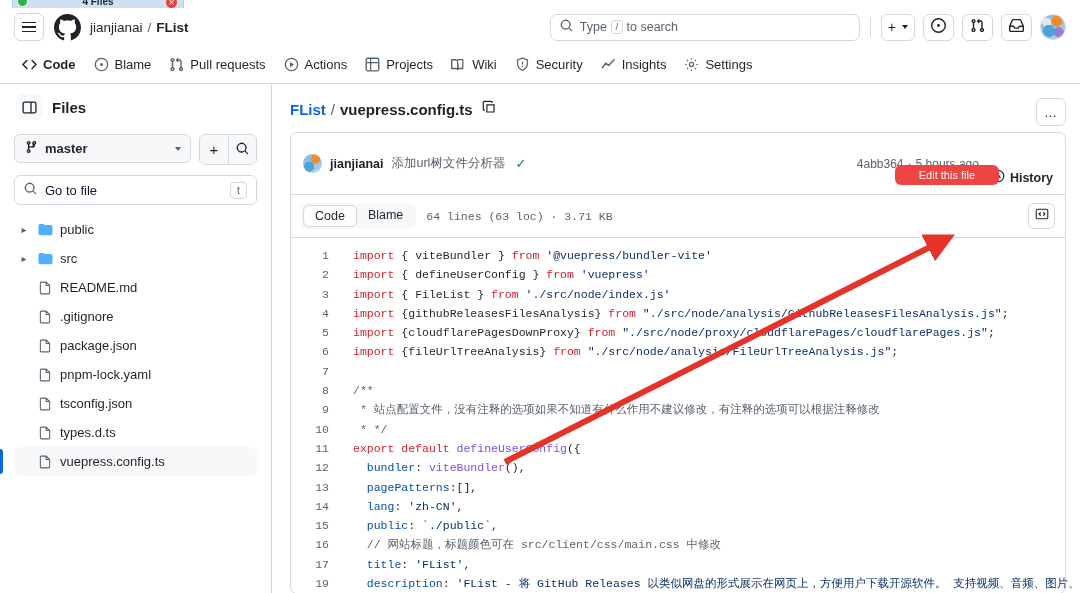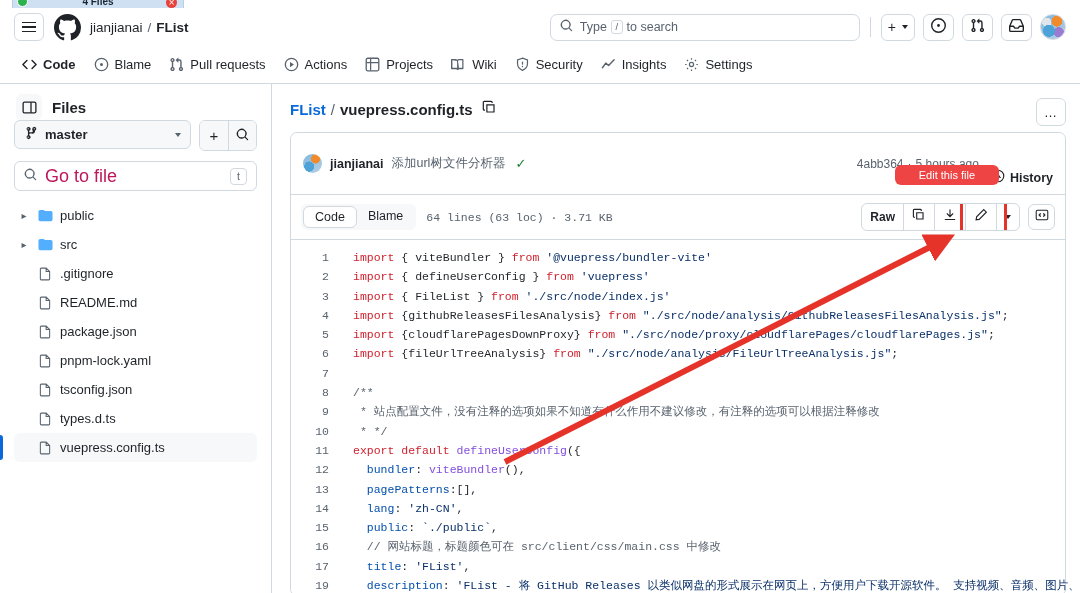--- a/index.html
+++ b/index.html
@@ -110,21 +110,21 @@
   }
   .nav-ico { width: 15px; height: 15px; display:flex; align-items:center; justify-content:center; color:#59636e; }
 
   
   .body-wrap { position: absolute; top: 84px; left: 0; width: 1080px; height: 509px; display: flex; }
 
   .sidebar {
     width: 272px; height: 100%; background: #ffffff;
     border-right: 1px solid #d1d9e0; padding: 10px 14px 0 14px;
   }
-  .files-head { display: flex; align-items: center; gap: 10px; padding-left:2px;}
+  .files-head { display: flex; align-items: center; gap: 10px; margin-bottom: 14px; padding-left:2px;}
   .panel-ico {
     width: 26px; height: 26px; border-radius: 6px; background: #f6f8fa;
     display: flex; align-items: center; justify-content: center;
   }
   .files-title { font-size: 15px; font-weight: bold; color:#1f2328; }
 
   .branch-row { display: flex; gap: 8px; margin-bottom: 10px; }
   .branch-btn {
     flex: 1; height: 29px; border: 1px solid #d1d9e0; border-radius: 6px;
     background: #f6f8fa; display: flex; align-items: center; padding: 0 9px; gap: 7px;
@@ -132,21 +132,21 @@
   }
   .branch-btn .caret { margin-left: auto; border-top-color:#59636e; }
   .sq-grp { display: flex; border: 1px solid #d1d9e0; border-radius: 6px; overflow: hidden; }
   .sq-btn { width: 28px; height: 29px; background:#f6f8fa; display:flex; align-items:center; justify-content:center; }
   .sq-btn + .sq-btn { border-left: 1px solid #d1d9e0; }
 
   .gotofile {
     height: 30px; border: 1px solid #d1d9e0; border-radius: 6px; background:#fff;
     display: flex; align-items: center; padding: 0 9px; gap: 8px; margin-bottom: 10px;
   }
-  .gotofile .ph { font-size: 18px; color: #be185d; }
+  .gotofile .ph { font-size: 13px; color: #0f172a; }
   .kbd {
     margin-left:auto; border:1px solid #d1d9e0; border-radius:4px;
     font-size: 10.5px; color:#59636e; padding: 1px 6px; line-height: 13px;
   }
 
   .filetree { font-size: 13px; }
   .tree-row {
     display: flex; align-items: center; gap: 7px; height: 29px;
     padding: 0 8px 0 4px; border-radius: 6px; color: #1f2328; position: relative;
   }
@@ -463,31 +463,31 @@
           <span>src</span>
         </div>
 
         <div class="tree-row">
           <span class="chev blank">▸</span>
           <span class="ficon">
             <svg width="14" height="14" viewBox="0 0 16 16">
                 <path fill="none" stroke="#59636e" stroke-width="1.2" d="M9.3 1.3H3.6a.9.9 0 00-.9.9v11.6c0 .5.4.9.9.9h8.8a.9.9 0 00.9-.9V5.2zM9.3 1.3v3.9h3.9"></path>
               </svg>
           </span>
+          <span>README.md</span>
+        </div>
+
+        <div class="tree-row">
+          <span class="chev blank">▸</span>
+          <span class="ficon">
+            <svg width="14" height="14" viewBox="0 0 16 16">
+                <path fill="none" stroke="#59636e" stroke-width="1.2" d="M9.3 1.3H3.6a.9.9 0 00-.9.9v11.6c0 .5.4.9.9.9h8.8a.9.9 0 00.9-.9V5.2zM9.3 1.3v3.9h3.9"></path>
+              </svg>
+          </span>
           <span>.gitignore</span>
-        </div>
-
-        <div class="tree-row">
-          <span class="chev blank">▸</span>
-          <span class="ficon">
-            <svg width="14" height="14" viewBox="0 0 16 16">
-                <path fill="none" stroke="#59636e" stroke-width="1.2" d="M9.3 1.3H3.6a.9.9 0 00-.9.9v11.6c0 .5.4.9.9.9h8.8a.9.9 0 00.9-.9V5.2zM9.3 1.3v3.9h3.9"></path>
-              </svg>
-          </span>
-          <span>README.md</span>
         </div>
 
         <div class="tree-row">
           <span class="chev blank">▸</span>
           <span class="ficon">
             <svg width="14" height="14" viewBox="0 0 16 16">
                 <path fill="none" stroke="#59636e" stroke-width="1.2" d="M9.3 1.3H3.6a.9.9 0 00-.9.9v11.6c0 .5.4.9.9.9h8.8a.9.9 0 00.9-.9V5.2zM9.3 1.3v3.9h3.9"></path>
               </svg>
           </span>
           <span>package.json</span>
@@ -576,49 +576,20 @@
         </div>
 
         <div class="tool-row">
           <div class="seg">
             <span class="seg-btn on">Code</span>
             <span class="seg-btn">Blame</span>
           </div>
           <div class="meta">64 lines (63 loc) · 3.71 KB</div>
 
           <div class="tool-right">
-            <div class="btn-grp">
-              <span class="bg-item raw">Raw</span>
-              <span class="bg-item">
-                <span>
-                  <svg width="14" height="14" viewBox="0 0 16 16">
-                      <path fill="none" stroke="#1f2328" stroke-width="1.3" d="M5.4 5.4h7.2v7.2H5.4z"></path>
-                      <path fill="none" stroke="#1f2328" stroke-width="1.3" d="M3.4 10.6H2.6a1 1 0 01-1-1V2.6a1 1 0 011-1h7a1 1 0 011 1v.8"></path>
-                    </svg>
-                </span>
-              </span>
-              <span class="bg-item">
-                <span>
-                  <svg width="14" height="14" viewBox="0 0 16 16">
-                      <path fill="none" stroke="#1f2328" stroke-width="1.3" stroke-linecap="round" d="M8 2.2v7.4M4.8 6.6L8 9.8l3.2-3.2M2.6 13.2h10.8"></path>
-                    </svg>
-                </span>
-              </span>
-              <span class="bg-item edit-cell">
-                <span>
-                  <svg width="14" height="14" viewBox="0 0 16 16">
-                      <path fill="none" stroke="#1f2328" stroke-width="1.3" d="M11.2 1.9l2.9 2.9-8.2 8.2-3.5.6.6-3.5z"></path>
-                    </svg>
-                </span>
-                <span class="edit-highlight"></span>
-              </span>
-              <span class="bg-item">
-                <span class="caret"></span>
-              </span>
-            </div>
             <div class="sq-outline">
               <span>
                 <svg width="14" height="14" viewBox="0 0 16 16">
                     <rect x="1.4" y="2.6" width="13.2" height="10.8" rx="1.4" fill="none" stroke="#1f2328" stroke-width="1.2"></rect>
                     <path stroke="#1f2328" stroke-width="1.2" stroke-linecap="round" d="M6.1 6.4L4.6 8l1.5 1.6M9.9 6.4L11.4 8l-1.5 1.6"></path>
                   </svg>
               </span>
             </div>
           </div>
 

